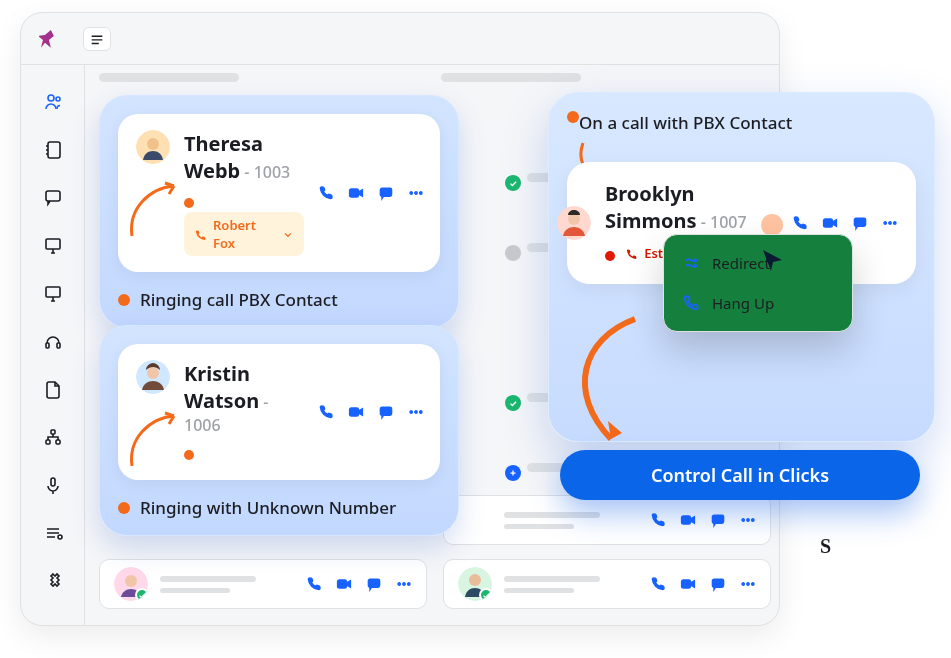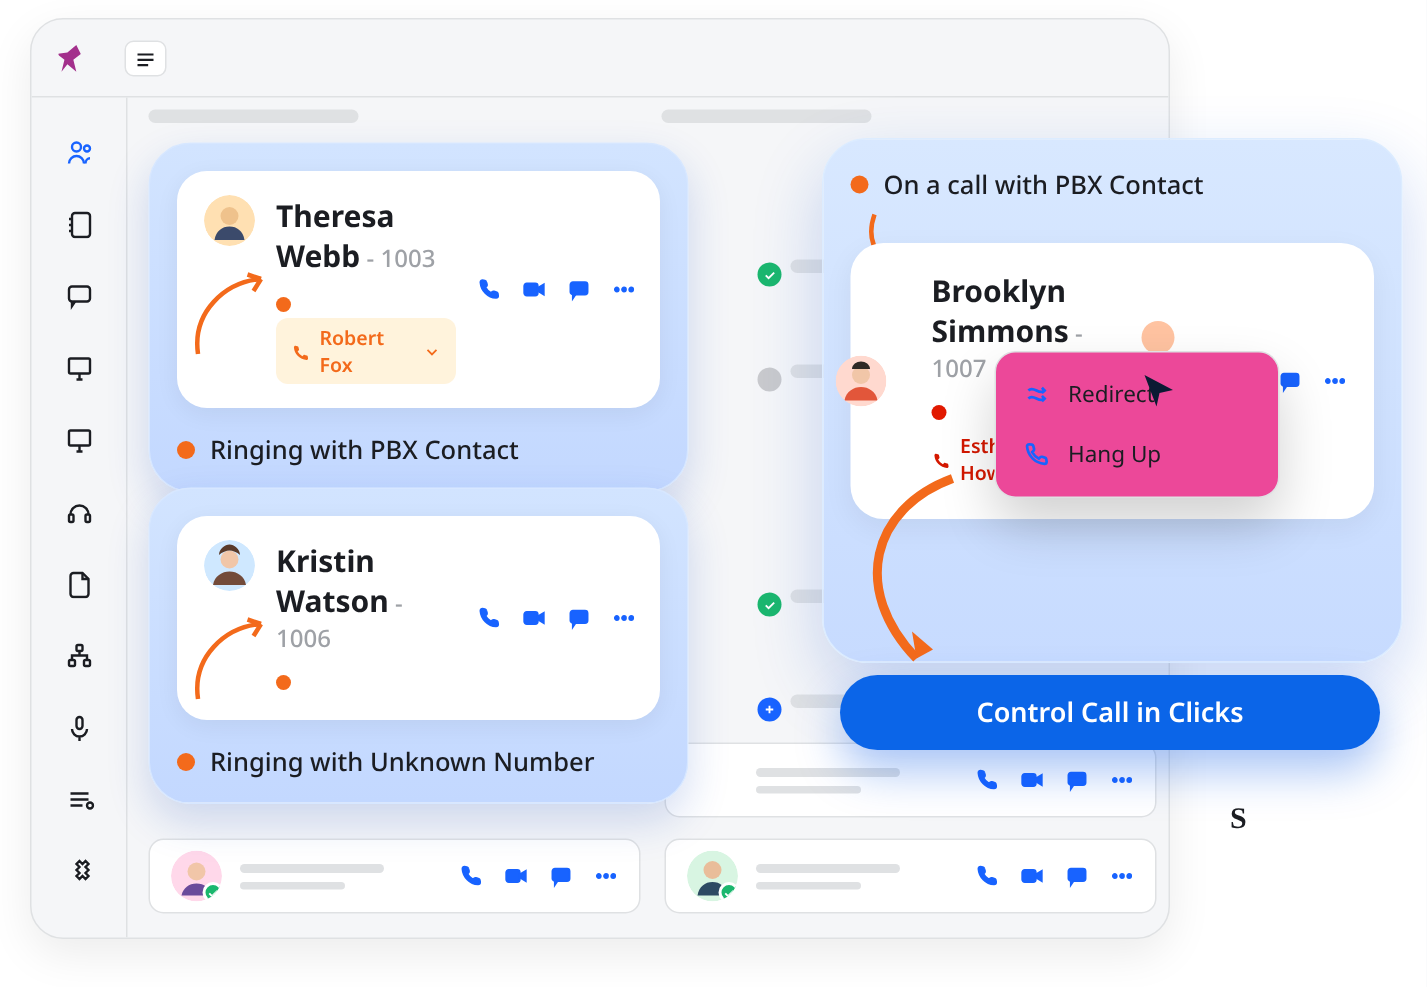--- a/index.html
+++ b/index.html
@@ -140,45 +140,45 @@
 .chip.red .ph svg{fill:#d41800;}
 .cardlabel{
   margin-top:16px;font-size:17px;color:var(--text);font-weight:500;
   display:flex;align-items:center;gap:10px;
 }
 .annot-dot{width:12px;height:12px;border-radius:50%;background:var(--orange);}
 
 
 .menu{
   position:absolute;left:462px;top:174px;width:190px;
-  background:#ec4899;border:1px solid var(--gray-200);border-radius:14px;
+  background:#15803d;border:1px solid var(--gray-200);border-radius:14px;
   box-shadow:0 18px 36px rgba(0,0,0,.18);
   padding:8px 6px;z-index:90;
 }
 .mi{display:flex;align-items:center;gap:12px;padding:10px 12px;border-radius:8px;cursor:pointer;font-size:15px;}
 .mi .mii{width:18px;height:18px;display:flex;align-items:center;justify-content:center;}
 .mi .mii svg{stroke:var(--blue);stroke-width:2;fill:none;}
 
 
 .floater{
   position:absolute;left:548px;top:92px;
   width:387px;height:350px;
   border-radius:30px;
   background:linear-gradient(180deg,#d8e8ff 0%,#c7dbff 100%);
   box-shadow:0 18px 46px rgba(25,80,210,.22);
   border:1px solid #dcecff;
   padding:18px 18px 14px 18px;
 }
-.floater .title{display:flex;align-items:center;gap:10px;font-size:17px;font-weight:500;}
+.floater .title{display:flex;font-size:17px;font-weight:500;}
 .floater .inner2{
   margin-top:18px;background:#fff;border-radius:22px;
   box-shadow:0 6px 20px rgba(0,0,0,.06);
   padding:18px 18px;position:relative;
 }
-.floater .row{display:flex;align-items:center;gap:30px;position:relative;}
+.floater .row{display:flex;align-items:center;gap:14px;position:relative;}
 
 
 .cta{
   position:absolute;left:560px;top:450px;
   width:360px;height:50px;border-radius:26px;
   background:var(--blue2);
   color:#fff;font-size:18px;font-weight:600;
   display:flex;align-items:center;justify-content:center;
   box-shadow:0 14px 30px rgba(8,90,230,.35);
 }
@@ -584,21 +584,21 @@
             </span>
         </div>
       </div>
 
       <svg class="arrow" style="left:22px;top:82px" width="70" height="66">
         <path d="M10 58 C 6 30, 28 10, 52 8" stroke="var(--orange)" stroke-width="3" fill="none"></path>
         <path d="M52 8 l-9 -3 M52 8 l-5 8" stroke="var(--orange)" stroke-width="3" fill="none"></path>
       </svg>
       <div class="cardlabel">
         <span class="annot-dot"></span>
-        <span>Ringing with PBX Contact</span>
+        <span>Ringing call PBX Contact</span>
       </div>
     </div>
 
     <div class="bluecard" style="left:14px;top:260px;width:360px">
       <div class="innercard">
         <div class="av">
             <svg viewBox="0 0 34 34">
               <use href="#av2"></use>
             </svg>
           </div>

